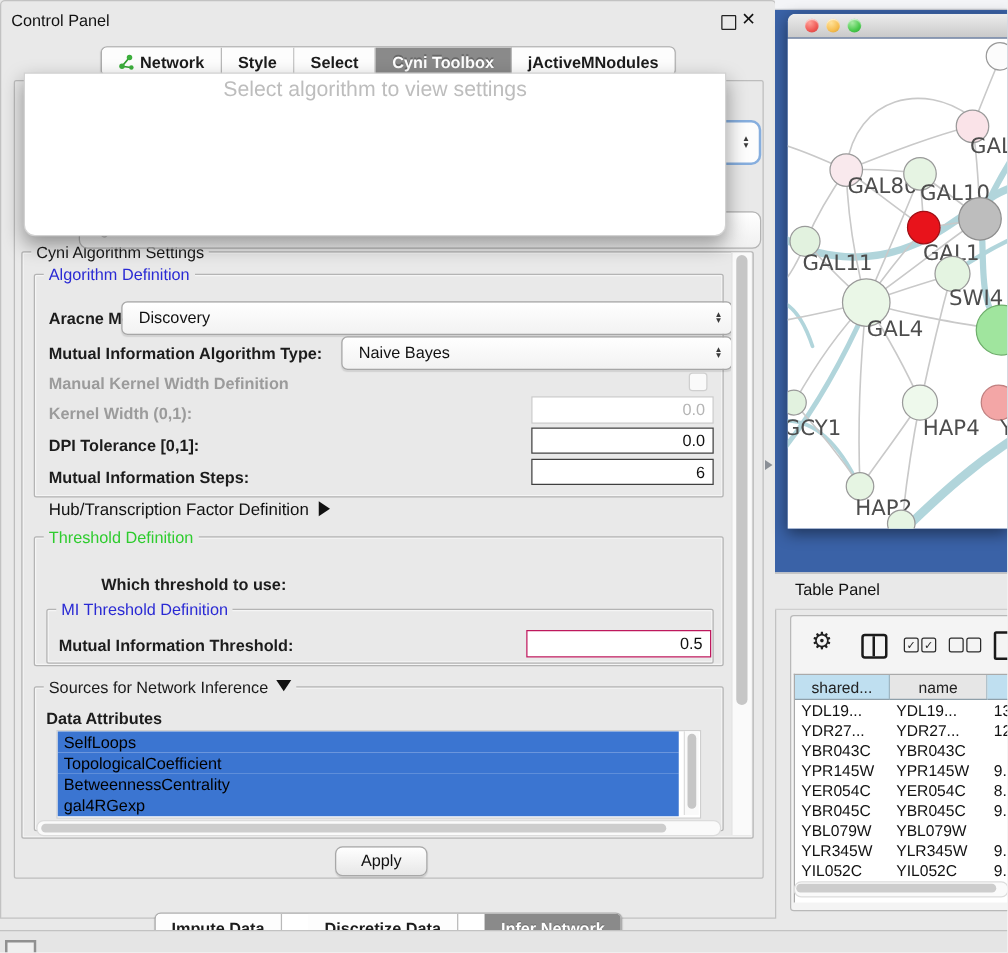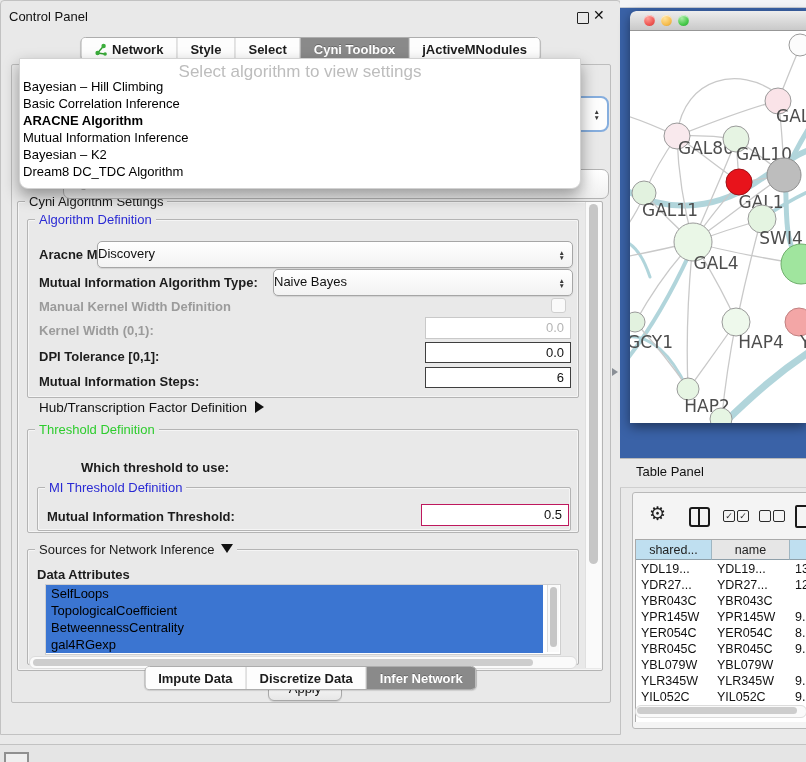--- a/index.html
+++ b/index.html
@@ -14,21 +14,21 @@
   #cp-close{left:592px;top:6px;font-size:14px;font-weight:bold;color:#111;}
 
   
   .segbar{display:flex;height:22px;border:1px solid #adadad;border-radius:5px;overflow:hidden;background:#fff;
           box-shadow:0 1px 1px rgba(0,0,0,.12);}
   .seg{display:flex;align-items:center;justify-content:center;padding:0 13px;background:#fdfdfd;
        border-right:1px solid #b9b9b9;font-weight:bold;font-size:13px;color:#1c1c1c;white-space:nowrap;}
   .seg:last-child{border-right:none;}
   .seg.active{background:#8a8a8a;color:#fff;text-shadow:0 -1px 0 rgba(0,0,0,.25);}
   #top-tabs{left:50%;top:36px;transform:translateX(-50%);}
-  #bottom-tabs{left:50%;top:665px;transform:translateX(-50%);}
+  #bottom-tabs{left:50%;top:729px;transform:translateX(-50%);gap:21px;}
   .neticon{width:13px;height:13px;margin-right:5px;}
 
   
   #tabpanel{left:10px;top:63px;width:598px;height:637px;border:1px solid #bdbdbd;border-radius:2px;background:#e9e9e9;}
 
   
   #bg-combo2{left:520px;top:95px;width:84px;height:32px;border:2px solid #86aede;border-radius:8px;background:#fdfdfd;z-index:5;}
   #bg-combo{left:62px;top:168px;width:528px;height:28px;border:1px solid #b3b3b3;border-radius:7px;
             background:linear-gradient(#ffffff,#f0f0f0);color:#adadad;line-height:26px;padding-left:16px;z-index:5;}
 
@@ -43,21 +43,21 @@
   .group{position:absolute;border:1px solid #b4b4b4;border-radius:2px;box-shadow:inset 0 0 0 1px rgba(255,255,255,.55);}
   .legend{position:absolute;top:-8px;left:7px;background:#e9e9e9;padding:0 4px;font-size:13px;white-space:nowrap;}
   .legend.blue{color:#2a2ad4;}
   .legend.green{color:#2ecc2e;}
 
   .lbl{position:absolute;font-weight:bold;font-size:13px;color:#1c1c1c;white-space:nowrap;}
   .lbl.dis{color:#9b9b9b;}
   .lbl.plain{font-weight:normal;color:#111;}
 
   .combo{position:absolute;background:linear-gradient(#ffffff,#f2f2f2);border:1px solid #a6a6a6;border-radius:5px;
-         box-shadow:0 1px 1px rgba(0,0,0,.1);line-height:24px;padding-left:0;font-size:13px;color:#111;}
+         box-shadow:0 1px 1px rgba(0,0,0,.1);line-height:24px;padding-left:13px;font-size:13px;color:#111;}
   .stepper{position:absolute;right:7px;top:50%;transform:translateY(-50%);display:flex;flex-direction:column;
            font-size:6.5px;line-height:5.5px;color:#3a3a3a;}
   .tfield{position:absolute;background:#fff;text-align:right;padding-right:6px;font-size:13px;color:#111;}
   .tfield.strong{border:1.5px solid #3f3f3f;}
   .tfield.norm{border:1px solid #be185d;}
   .tfield.dis{border:1px solid #c9c9c9;color:#b5b5b5;}
   #mkw-check{left:550px;top:297px;width:13px;height:13px;border:1px solid #cfcfcf;border-radius:3px;background:#fafafa;}
 
   
   .vtrack{position:absolute;background:#fafafa;border-left:1px solid #ddd;}
@@ -152,28 +152,20 @@
     <div class="abs" id="bg-combo2">
       <span class="stepper">
           <span>▲</span>
           <span>▼</span>
         </span>
     </div>
     <div class="abs" id="bg-combo">galFiltered.sif default node</div>
 
     <div class="abs" id="dropdown">
       <div id="dd-hint">Select algorithm to view settings</div>
-      <div id="dd-items">
-          <div class="dd-item">Bayesian – Hill Climbing</div>
-          <div class="dd-item">Basic Correlation Inference</div>
-          <div class="dd-item bold">ARACNE Algorithm</div>
-          <div class="dd-item">Mutual Information Inference</div>
-          <div class="dd-item">Bayesian – K2</div>
-          <div class="dd-item">Dream8 DC_TDC Algorithm</div>
-        </div>
     </div>
 
     <div class="group" id="settings-group" style="left:16px;top:200px;width:584px;height:468px;">
       <span class="legend">Cyni Algorithm Settings</span>
     </div>
 
     <div class="group" style="left:26px;top:218px;width:550px;height:177px;">
       <span class="legend blue">Algorithm Definition</span>
     </div>
     <div class="lbl" style="left:38px;top:246px;">Aracne Mode:</div>

